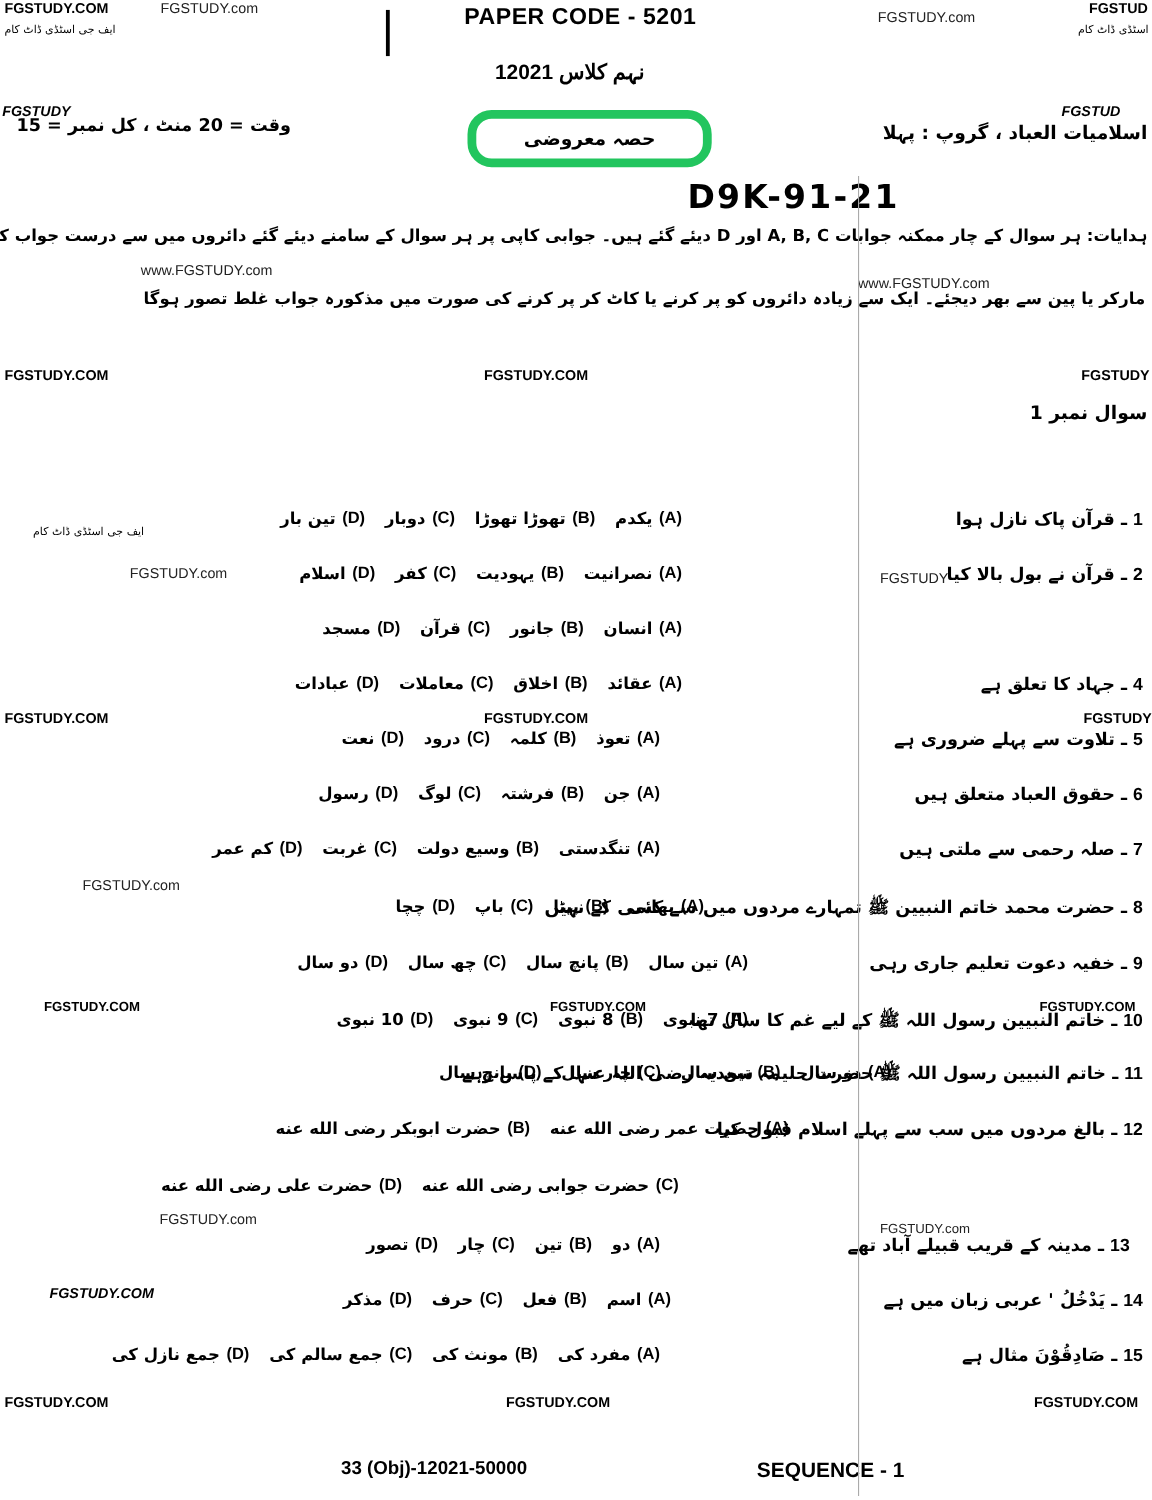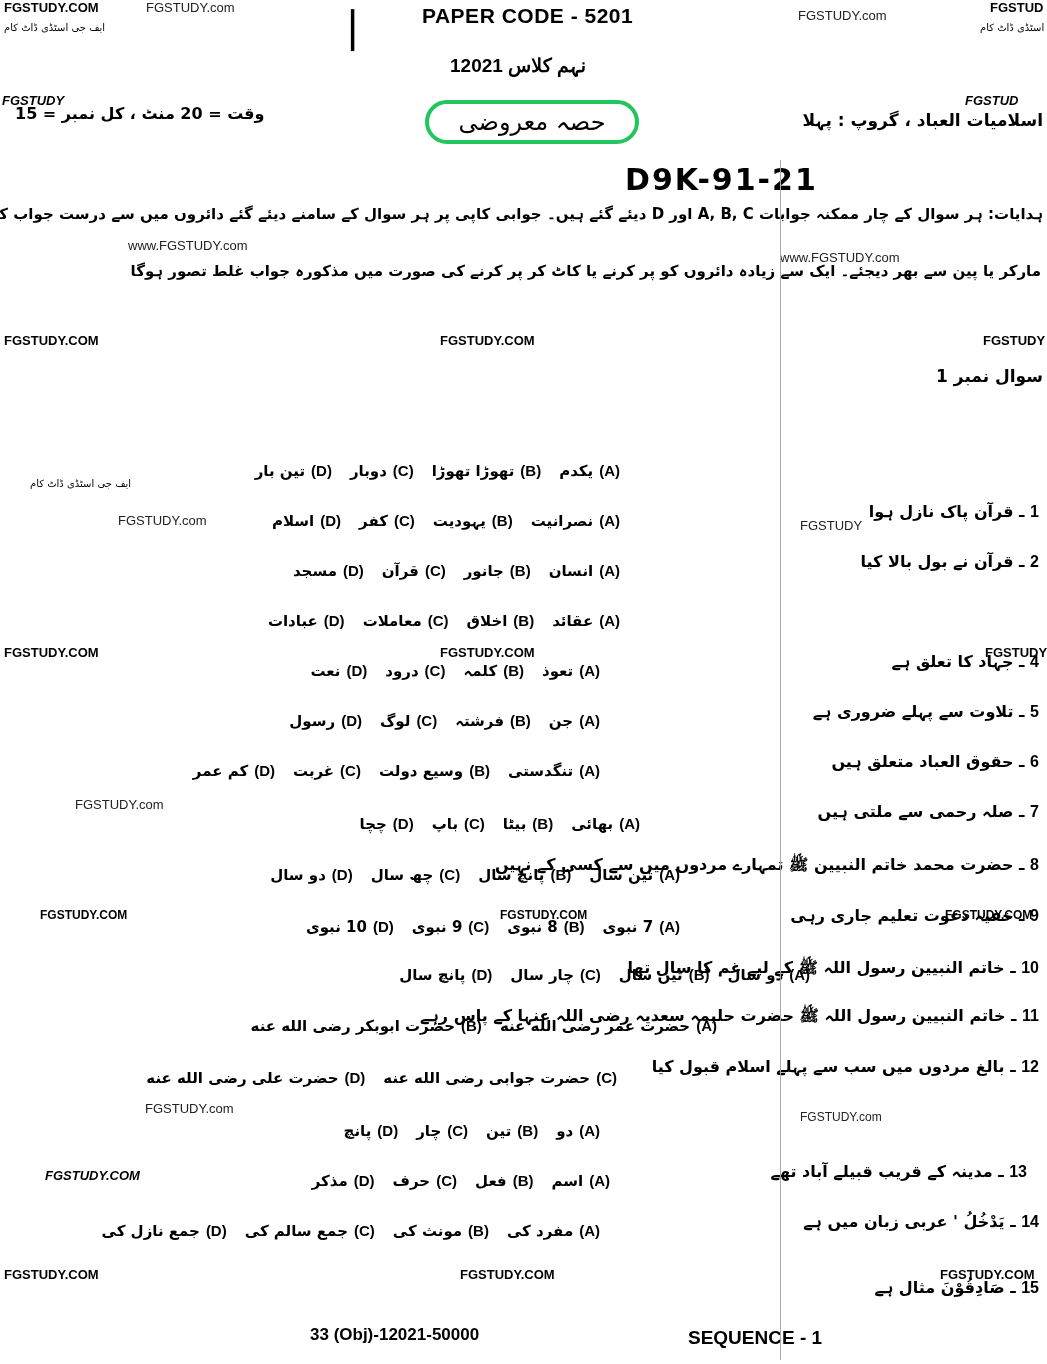--- a/index.html
+++ b/index.html
@@ -9,26 +9,26 @@
   }
   .abs { position: absolute; white-space: nowrap; }
   .wm-bold { font-family: "Liberation Sans", sans-serif; font-weight: bold; font-size: 13px; color: #000; }
   .wm-light { font-family: "Liberation Sans", sans-serif; font-size: 13px; color: #222; }
   .wm-italic { font-family: "Liberation Sans", sans-serif; font-weight: bold; font-style: italic; font-size: 13px; color: #000; }
   .wm-urdu { font-family: "DejaVu Sans", sans-serif; font-size: 10px; direction: rtl; color: #000; }
   .urdu { font-family: "DejaVu Sans", sans-serif; direction: rtl; unicode-bidi: embed; font-weight: bold; }
   .paper-code { font-family: "Liberation Sans", sans-serif; font-weight: bold; font-size: 21px; letter-spacing: 0.5px; }
   .class-line { font-family: "Liberation Sans", sans-serif; font-weight: bold; font-size: 19px; }
   .section-pill {
-    border: 4px solid #22c55e; border-radius: 22px; width: 206px; height: 36px;
+    border: 8px solid #22c55e; border-radius: 22px; width: 206px; height: 36px;
     display: flex; align-items: center; justify-content: center;
-    font-size: 24px; font-weight: normal; direction: rtl;
+    font-size: 17px; font-weight: bold; direction: rtl;
   }
   .hand-code { font-family: "DejaVu Sans", sans-serif; font-weight: bold; font-size: 30px; letter-spacing: 2px; }
-  .q-text { font-size: 16px; font-weight: bold; direction: rtl; margin-top: 40px; }
+  .q-text { font-size: 16px; font-weight: bold; direction: rtl; }
   .q-num { font-family: "Liberation Sans", sans-serif; font-weight: bold; font-size: 16px; }
   .opts { font-size: 15px; font-weight: bold; direction: rtl; display: flex; gap: 18px; }
   .opt { display: inline-flex; gap: 6px; direction: rtl; }
   .opt-letter { font-family: "Liberation Sans", sans-serif; font-weight: bold; font-size: 15px; direction: ltr; }
   .footer { font-family: "Liberation Sans", sans-serif; font-weight: bold; font-size: 17px; }
   .vline { position: absolute; width: 1px; background: #aaa; }
   .heading-q { font-size: 17px; font-weight: bold; direction: rtl; }
 </style>
 </head>
 <body>
@@ -331,21 +331,21 @@
         <span class="opt">
           <span class="opt-letter">(B)</span>
           <span>تین</span>
         </span>
         <span class="opt">
           <span class="opt-letter">(C)</span>
           <span>چار</span>
         </span>
         <span class="opt">
           <span class="opt-letter">(D)</span>
-          <span>پانچ</span>
+          <span>تصور</span>
         </span>
       </div>
     </div>
     <div class="abs" style="left: 0px; top: 1172px; width: 1047px; height: 30px;">
       <div class="abs q-text urdu" style="right: 8px; top: 0px;"><span class="q-num">14</span><span> ـ </span><span>یَدْخُلُ ' عربی زبان میں ہے</span></div>
       <div class="abs opts urdu" style="right: 437px; top: 0px;">
         <span class="opt">
           <span class="opt-letter">(A)</span>
           <span>اسم</span>
         </span>
@@ -357,21 +357,21 @@
           <span class="opt-letter">(C)</span>
           <span>حرف</span>
         </span>
         <span class="opt">
           <span class="opt-letter">(D)</span>
           <span>مذکر</span>
         </span>
       </div>
     </div>
     <div class="abs" style="left: 0px; top: 1222px; width: 1047px; height: 30px;">
-      <div class="abs q-text urdu" style="right: 8px; top: 16px;"><span class="q-num">15</span><span> ـ </span><span>صَادِقُوْنَ مثال ہے</span></div>
+      <div class="abs q-text urdu" style="right: 8px; top: 0px;"><span class="q-num">15</span><span> ـ </span><span>صَادِقُوْنَ مثال ہے</span></div>
       <div class="abs opts urdu" style="right: 447px; top: 0px;">
         <span class="opt">
           <span class="opt-letter">(A)</span>
           <span>مفرد کی</span>
         </span>
         <span class="opt">
           <span class="opt-letter">(B)</span>
           <span>مونث کی</span>
         </span>
         <span class="opt">

